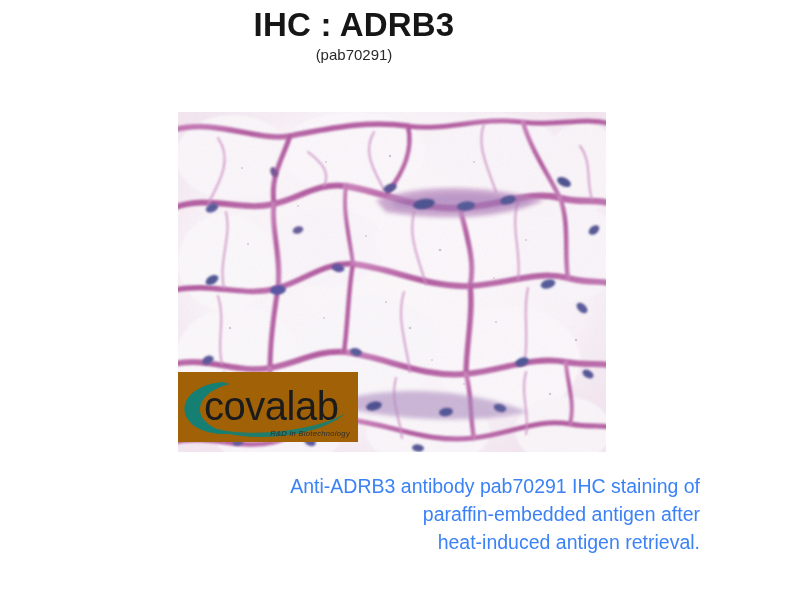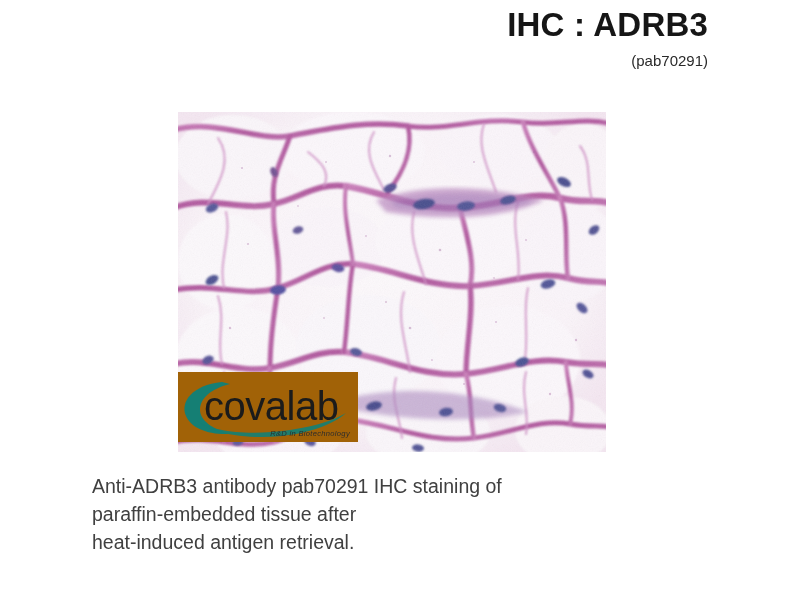--- a/index.html
+++ b/index.html
@@ -16,37 +16,37 @@
     color: #1a1a1a;
     position: relative;
   }
 
   
   .title-block {
     position: absolute;
     left: 0;
     top: 0;
     width: 708px;
-    text-align: right;
+    text-align: center;
   }
   .title-line {
     font-size: 33px;
     font-weight: bold;
     line-height: 41px;
     letter-spacing: 0.2px;
     color: #161616;
     white-space: nowrap;
   }
   .title-line.first { padding-top: 4px; }
   .catalog {
     font-size: 15px;
     font-weight: normal;
     line-height: 18px;
     color: #2a2a2a;
-    margin-top: 7px;
+    margin-top: 1px;
   }
 
   
   .micrograph {
     position: absolute;
     left: 178px;
     top: 112px;
     width: 428px;
     height: 340px;
     overflow: hidden;
@@ -70,27 +70,27 @@
   }
   .logo-svg {
     display: block;
     width: 180px;
     height: 70px;
   }
 
   
   .caption {
     position: absolute;
-    left: 92px;
+    left: 100px;
     top: 472px;
     width: 600px;
-    text-align: left;
+    text-align: right;
     font-size: 19.5px;
     line-height: 28px;
-    color: #404040;
+    color: #3b82f6;
   }
   .caption-line { white-space: nowrap; }
 </style>
 </head>
 <body>
 
 <div class="title-block">
   <div class="title-line first">IHC : ADRB3</div>
   <div class="catalog">(pab70291)</div>
 </div>
@@ -262,15 +262,15 @@
     <path d="M44 10 C 14 13, 2 30, 8 44 C 13 56, 30 63, 52 62 C 34 57, 22 48, 22 38 C 22 27, 32 17, 52 12 Z" fill="#157f74"></path>
 
     <path d="M18 48 C 34 60, 72 64, 112 58 C 140 54, 158 47, 168 41 C 156 52, 132 61, 104 64 C 64 68, 30 60, 18 48 Z" fill="#157f74" opacity="0.92"></path>
     <text x="26" y="48" font-family="'Liberation Sans','DejaVu Sans',sans-serif" font-size="40" fill="#1b1b1b" letter-spacing="-0.5">covalab</text>
     <text x="172" y="64" text-anchor="end" font-family="'Liberation Sans','DejaVu Sans',sans-serif" font-size="7.6" font-style="italic" fill="#2c2c2c" letter-spacing="0.3">R&amp;D in Biotechnology</text>
   </svg>
 </div>
 
 <div class="caption">
   <div class="caption-line">Anti-ADRB3 antibody pab70291 IHC staining of</div>
-  <div class="caption-line">paraffin-embedded tissue after</div>
+  <div class="caption-line">paraffin-embedded antigen after</div>
   <div class="caption-line">heat-induced antigen retrieval.</div>
 </div>
 
 </body></html>

